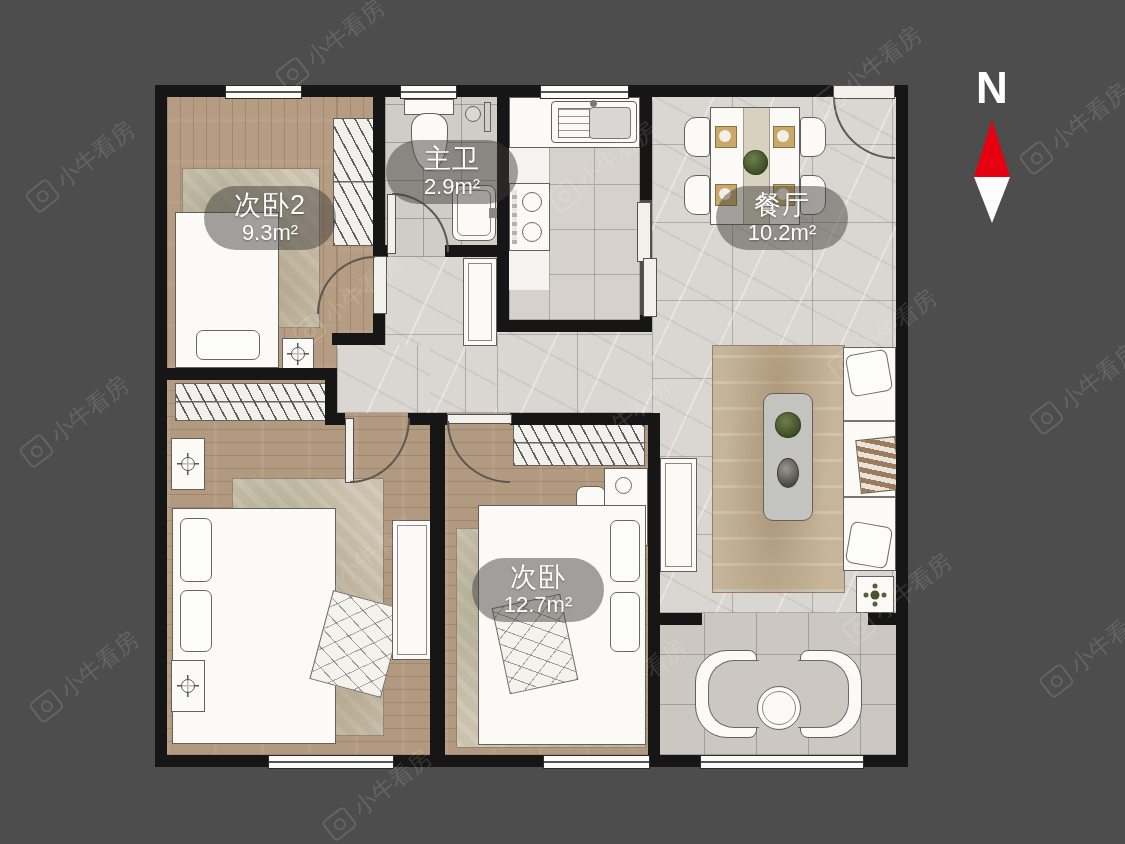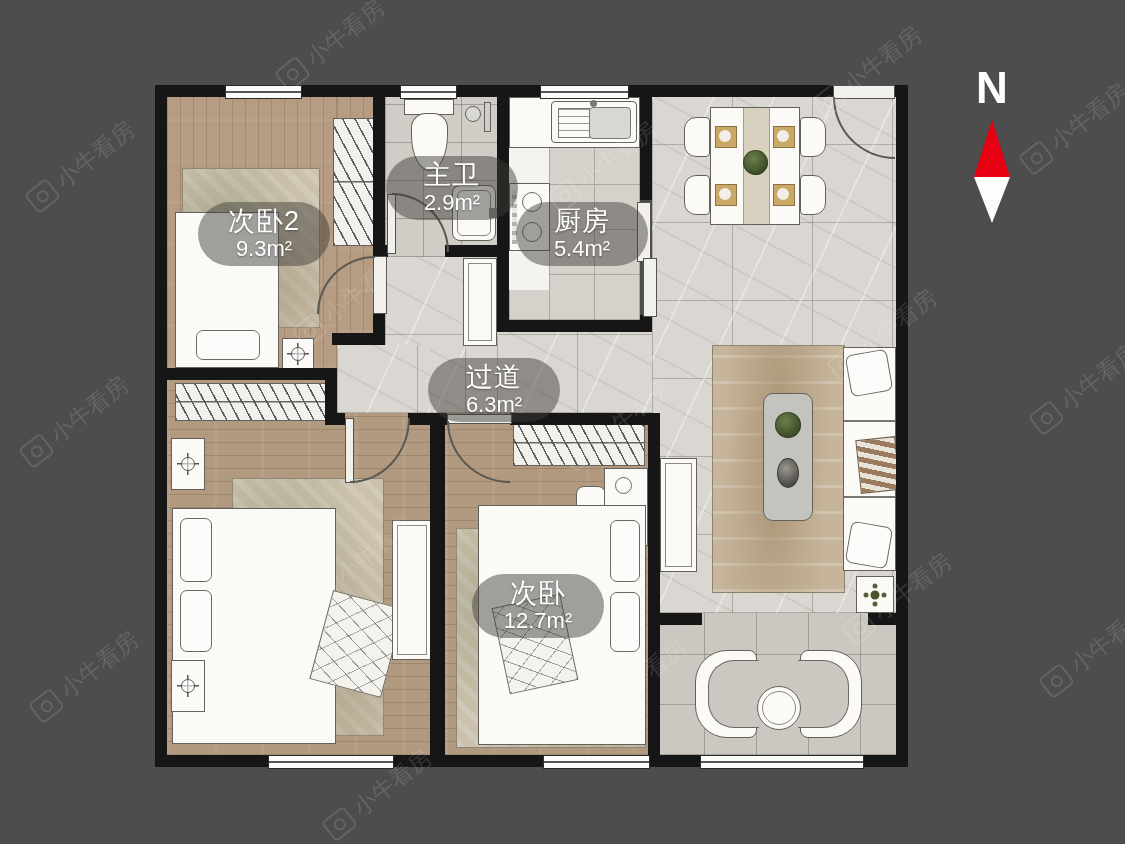--- a/index.html
+++ b/index.html
@@ -65,21 +65,21 @@
                      repeating-linear-gradient(-40deg,rgba(100,98,92,.5) 0 1px,transparent 1px 17px);}
   .plant{position:absolute;z-index:2;border-radius:50%;
     background:radial-gradient(circle at 40% 35%,#6d7f4b,#3c4b26 70%);
     box-shadow:inset 0 0 0 1px rgba(30,40,15,.4);}
   .flower{position:absolute;left:50%;top:50%;width:9px;height:9px;border-radius:50%;background:#49542f;
     transform:translate(-50%,-50%);
     box-shadow:9px 0 0 -2px #55603a,-9px 0 0 -2px #55603a,0 9px 0 -2px #55603a,0 -9px 0 -2px #55603a;}
   
   .room-label{position:absolute;z-index:6;width:132px;height:64px;border-radius:33px;
     background:rgba(62,60,57,.48);display:flex;flex-direction:column;align-items:center;justify-content:center;
-    color:#fff;text-shadow:0 1px 2px rgba(0,0,0,.35);margin-top:16px;}
+    color:#fff;text-shadow:0 1px 2px rgba(0,0,0,.35);}
   .room-label .nm{font-size:27px;line-height:29px;letter-spacing:1px;}
   .room-label .ar{font-size:22px;line-height:25px;}
   
   .compass{position:absolute;z-index:6;}
   .compass .n{position:absolute;left:975px;top:66px;width:34px;text-align:center;color:#fff;
     font-size:44px;font-weight:bold;line-height:44px;}
   .tri{position:absolute;width:0;height:0;}
   .tri-red{left:974px;top:120px;border-left:18px solid transparent;border-right:18px solid transparent;
     border-bottom:57px solid #e60012;}
   .tri-white{left:974px;top:177px;border-left:18px solid transparent;border-right:18px solid transparent;
@@ -262,35 +262,31 @@
 
   <div class="leaf" style="left:345px;top:418px;width:7px;height:63px"></div>
   <div class="arc arc-br" style="left:350px;top:418px;width:58px;height:63px"></div>
 
   <div class="leaf" style="left:447px;top:414px;width:63px;height:8px"></div>
   <div class="arc arc-bl" style="left:447px;top:421px;width:61px;height:60px"></div>
 
   <div class="leaf" style="left:637px;top:202px;width:12px;height:58px"></div>
   <div class="leaf" style="left:643px;top:258px;width:12px;height:57px"></div>
 
-  <div class="room-label" style="left:198px;top:186px">
+  <div class="room-label" style="left:204px;top:186px">
     <span class="nm">次卧2</span>
     <span class="ar">9.3m²</span>
   </div>
   <div class="room-label" style="left:386px;top:140px">
     <span class="nm">主卫</span>
     <span class="ar">2.9m²</span>
   </div>
-  <div class="room-label" style="left:516px;top:186px">
-    <span class="nm">厨房</span>
-    <span class="ar">5.4m²</span>
-  </div>
-  <div class="room-label" style="left:428px;top:342px">
-    <span class="nm">过道</span>
-    <span class="ar">6.3m²</span>
+  <div class="room-label" style="left:716px;top:186px">
+    <span class="nm">餐厅</span>
+    <span class="ar">10.2m²</span>
   </div>
   <div class="room-label" style="left:472px;top:558px">
     <span class="nm">次卧</span>
     <span class="ar">12.7m²</span>
   </div>
 
   <div class="compass">
     <div class="n">N</div>
     <div class="tri tri-red"></div>
     <div class="tri tri-white"></div>

